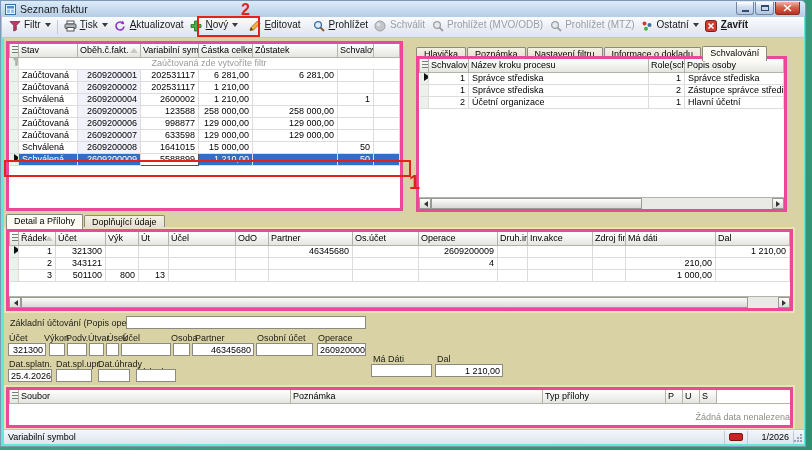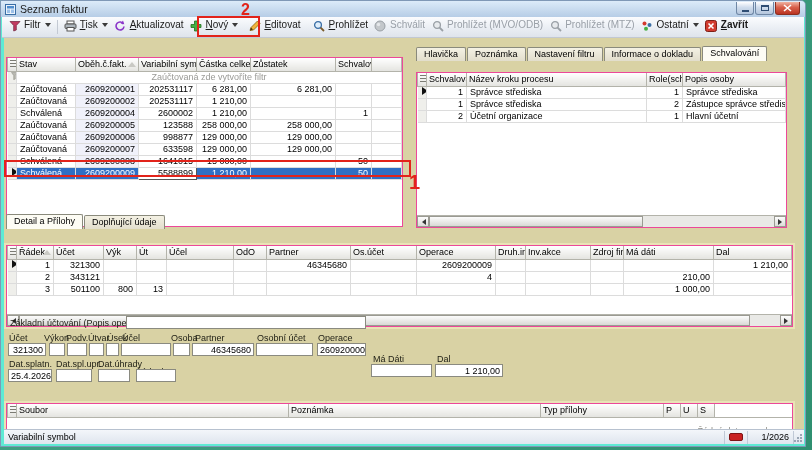--- a/index.html
+++ b/index.html
@@ -35,21 +35,21 @@
   .tb-btn.disabled { color:#9aa0a8; }
   .tb-label.ak::first-letter { text-decoration: underline; }
   .tb-label { display:inline-block; }
   .dd-arrow { width:0; height:0; border:3px solid transparent; border-top:4px solid #3a3a3a; margin-top:4px; margin-left:1px; }
   .tbsep { width:1px; height:14px; background:#c3c9d3; margin:0 3px; }
   .tb-icon { width:13px; height:13px; display:inline-flex; align-items:center; justify-content:center; }
   
   .client { position:absolute; left:3px; top:37px; width:800px; height:406px;
     background:#d9d2a4; overflow:hidden; }
   
-  .gridbox { position:absolute; background:#fff; border:1px solid #ec4899; overflow:hidden;margin-top:16px; }
+  .gridbox { position:absolute; background:#fff; border:3px solid #ec4899; overflow:hidden; }
   .ring { box-shadow:0 0 0 2px #e9e3b6; }
   table.grid { border-collapse:collapse; table-layout:fixed; width:100%; font-size:9px; }
   table.grid th { height:13px; font-weight:normal; text-align:left; padding:0 2px;
     background:linear-gradient(#ffffff,#e4e4e0); border:1px solid #b3b3aa; border-top:none;
     overflow:hidden; white-space:nowrap; position:relative; }
   table.grid td { height:12px; padding:0 3px; border-right:1px solid #dcdcdc; border-bottom:1px solid #dcdcdc;
     overflow:hidden; white-space:nowrap; }
   td.tr, th.tr { text-align:right; }
   td.selc { background:#efefeb; border-right:1px solid #b3b3aa; padding:0 1px; }
   th.selh { background:linear-gradient(#ffffff,#e4e4e0); }

